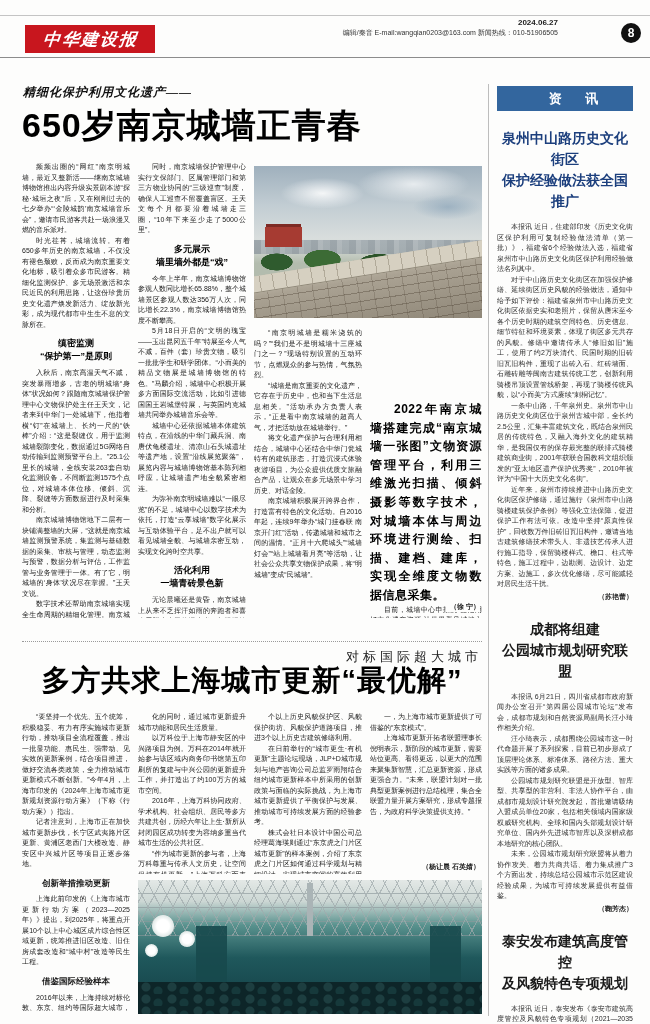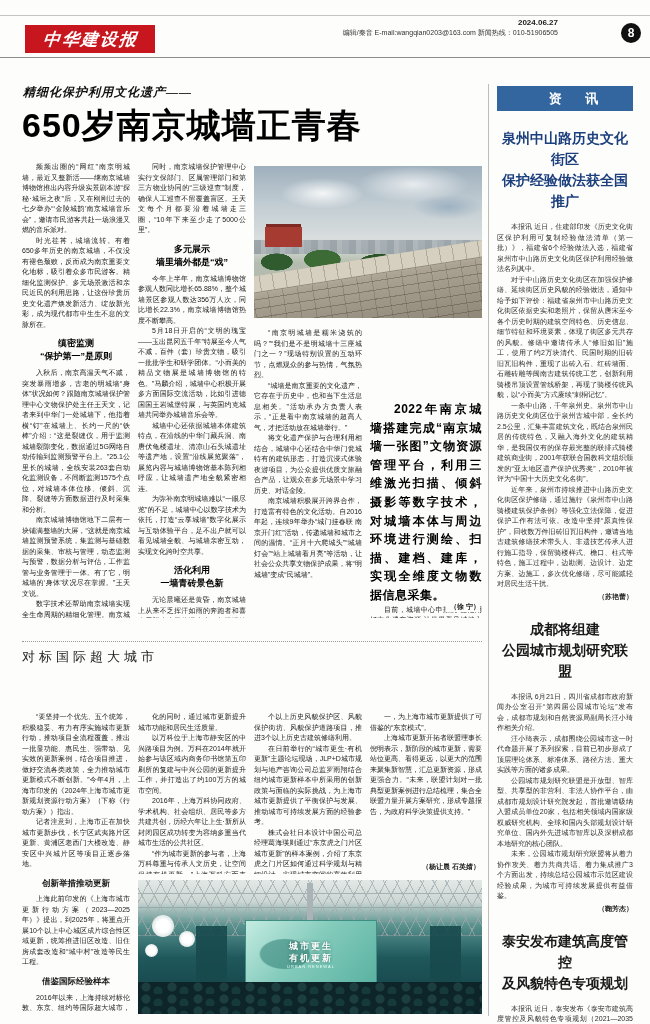--- a/index.html
+++ b/index.html
@@ -52,21 +52,21 @@
                    repeating-linear-gradient(90deg,rgba(70,58,44,.22) 0 1px,transparent 1px 15px);}
   .p1-walk{position:absolute;left:0;top:0;width:100%;height:16px;background:#d6d0c1;
         border-bottom:1px solid #8f8878;
         background-image:repeating-linear-gradient(90deg,rgba(90,80,60,.3) 0 1px,transparent 1px 13px);}
   
   .pullquote{font-size:12px;font-weight:700;line-height:1.55;text-align:justify;text-indent:2em;
         letter-spacing:.5px;color:#000;margin-top:72px;}
   
   .dotted-rule{position:absolute;left:22px;top:641px;width:460px;border-top:1px dotted #9a9a9a;}
   
-  .a2-kicker{position:absolute;left:22px;top:648px;width:460px;text-align:left;font-size:13px;
+  .a2-kicker{position:absolute;left:22px;top:648px;width:460px;text-align:right;font-size:13px;
         letter-spacing:4px;color:#222;font-family:"Liberation Serif",serif;}
   .a2-headline{position:absolute;left:10px;top:661px;width:484px;text-align:center;font-size:29px;
         font-weight:900;letter-spacing:1px;color:#000;}
   .a2-subhead{font-weight:700;font-size:8.5px;text-align:center;margin:7px 0 5px;}
   
   .photo2{position:absolute;left:138px;top:880px;width:344px;height:134px;overflow:hidden;
         background:linear-gradient(180deg,#e3e8e6 0%,#ccd7d4 16%,#58918d 34%,#1f585c 58%,#123c42 100%);}
   .p2-truss{position:absolute;left:0;top:0;width:100%;height:42%;opacity:.8;
         background:repeating-linear-gradient(62deg,rgba(160,170,172,.9) 0 1px,transparent 1px 11px),
                    repeating-linear-gradient(-62deg,rgba(160,170,172,.9) 0 1px,transparent 1px 11px),
@@ -177,20 +177,21 @@
     <div class="pullquote">2022年南京城墙搭建完成“南京城墙一张图”文物资源管理平台，利用三维激光扫描、倾斜摄影等数字技术，对城墙本体与周边环境进行测绘、扫描、建档、建库，实现全维度文物数据信息采集。</div>
     <div>
         <p class="p">目前，城墙中心申报的“盘活用好文化遗产资源 让世界看见城墙之美”项目入围国家文物局2023年度文物高质量发展案例。“这是南京明城墙获得的新荣耀。”马麟说。</p>
       </div>
     <div class="byline-abs">（徐 宁）</div>
   </div>
 
   <div class="dotted-rule"></div>
 
   <div class="a2-kicker">对标国际超大城市</div>
+  <div class="a2-headline">多方共求上海城市更新“最优解”</div>
 
   <div class="bodycol" style="left:22px;top:712px;width:108px;height:302px;">
     <div>
         <p class="p">“要坚持一个优先、五个统筹，积极稳妥、有力有序实施城市更新行动，推动项目全流程覆盖，推出一批显功能、惠民生、强带动、见实效的更新案例，结合项目推进，做好交流各类政策，全力推动城市更新模式不断创新。”今年4月，上海市印发的《2024年上海市城市更新规划资源行动方案》（下称《行动方案》）指出。</p>
         <p class="p">记者注意到，上海市正在加快城市更新步伐，长宁区武夷路片区更新、黄浦区老西门大楼改造、静安区中兴城片区等项目正逐步落地。</p>
       </div>
     <div class="a2-subhead">创新举措推动更新</div>
     <div>
         <p class="p">上海此前印发的《上海市城市更新行动方案（2023—2025年）》提出，到2025年，将重点开展10个以上中心城区成片综合性区域更新，统筹推进旧区改造、旧住房成套改造和“城中村”改造等民生工程。</p>
       </div>
@@ -226,25 +227,20 @@
   </div>
 
   <div class="photo2">
     <div class="p2-truss"></div>
     <div class="p2-spire"></div>
     <div class="p2-lantern" style="left:4%;top:26%;width:22px;height:22px;"></div>
     <div class="p2-lantern" style="left:12%;top:38%;width:16px;height:16px;"></div>
     <div class="p2-lantern" style="left:2%;top:48%;width:13px;height:13px;"></div>
     <div class="p2-panel" style="left:17%;"></div>
     <div class="p2-panel" style="right:6%;"></div>
-    <div class="p2-screen">
-      <div class="p2-screen-t">城市更生</div>
-      <div class="p2-screen-t">有机更新</div>
-      <div class="p2-screen-s">URBAN RENEWAL</div>
-    </div>
     <div class="p2-crowd"></div>
   </div>
 
   <div class="v-divider"></div>
   <div class="sidebar">
     <div class="side-bar-head">资 讯</div>
 
     <div>
       <div class="s-title navy">
         <div>泉州中山路历史文化街区</div>

